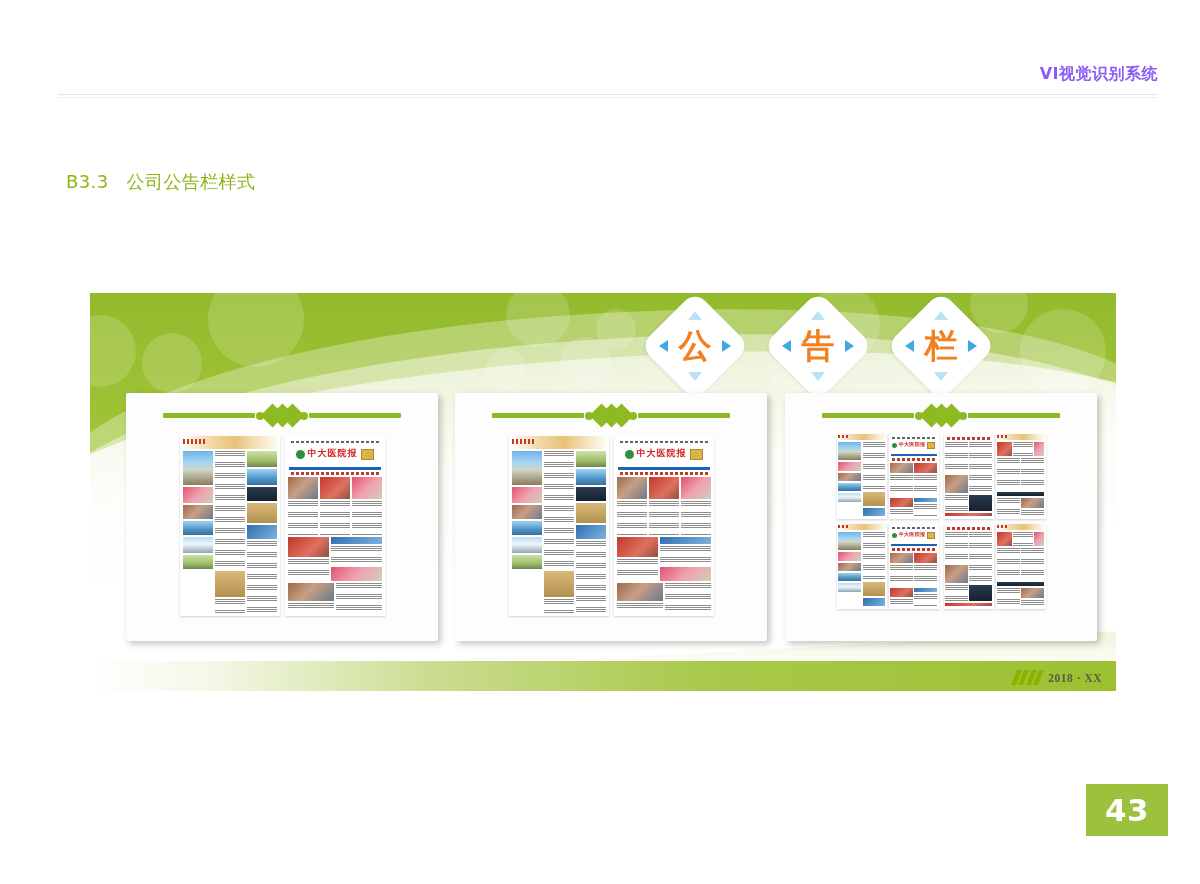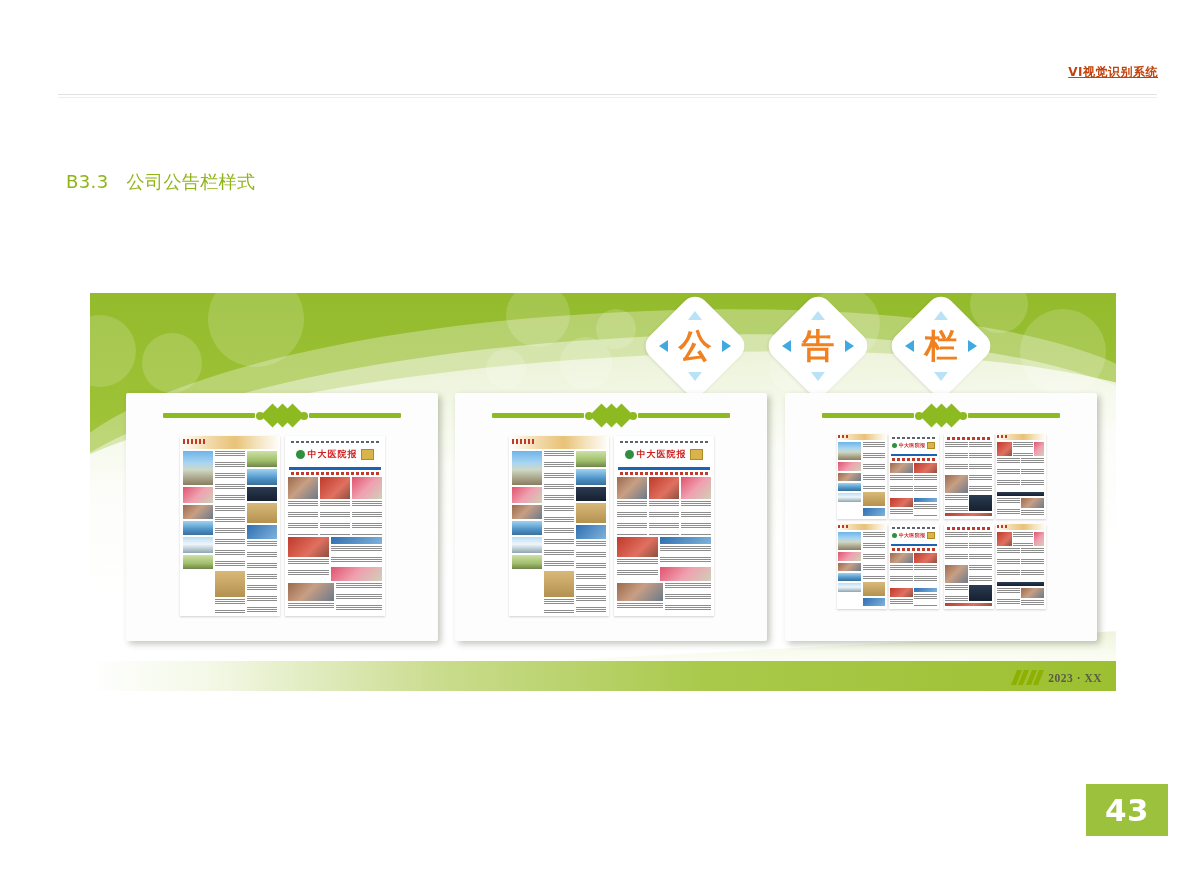--- a/index.html
+++ b/index.html
@@ -29,27 +29,26 @@
     font-size: 19.5px;
     font-weight: bold;
     letter-spacing: 0.2px;
     color: #3a3a3a;
     white-space: nowrap;
   }
   .header-right {
     position: absolute;
     right: 42px;
     top: 64px;
-    font-size: 12px;
+    font-size: 16px;
     font-weight: bold;
-    color: #c2410c;
+    color: #8b5cf6;
     letter-spacing: 0.5px;
     white-space: nowrap;
     font-family: "DejaVu Sans", "Liberation Sans", sans-serif;
-    text-decoration: underline;
   }
   .header-rule {
     position: absolute;
     left: 58px;
     top: 94px;
     width: 1099px;
     height: 1px;
     background: #e2e2e2;
   }
   .header-rule2 {
@@ -330,21 +329,21 @@
     display: flex;
     align-items: center;
     justify-content: center;
     gap: 3px;
     font-size: 9px;
     font-weight: bold;
     color: #cf1f1f;
     letter-spacing: 1px;
     line-height: 1;
     white-space: nowrap;
-    font-family: Liberation Sans, sans-serif;
+    font-family: Liberation Mono, monospace;
   }
   .np-logo {
     width: 9px; height: 9px;
     border-radius: 50%;
     background: #2f8f3f;
     flex: 0 0 auto;
   }
   .np-stamp {
     width: 11px; height: 9px;
     background: #d9b44a;
@@ -916,18 +915,18 @@
   </div>
 
   <div class="board-footer"></div>
   <div class="board-date">
     <span class="date-slashes">
         <i></i>
         <i></i>
         <i></i>
         <i></i>
       </span>
-    <span class="date-text">2023 · XX</span>
+    <span class="date-text">2018 · XX</span>
   </div>
 
 </div>
 
 <div class="page-number">43</div>
 
 </body></html>

